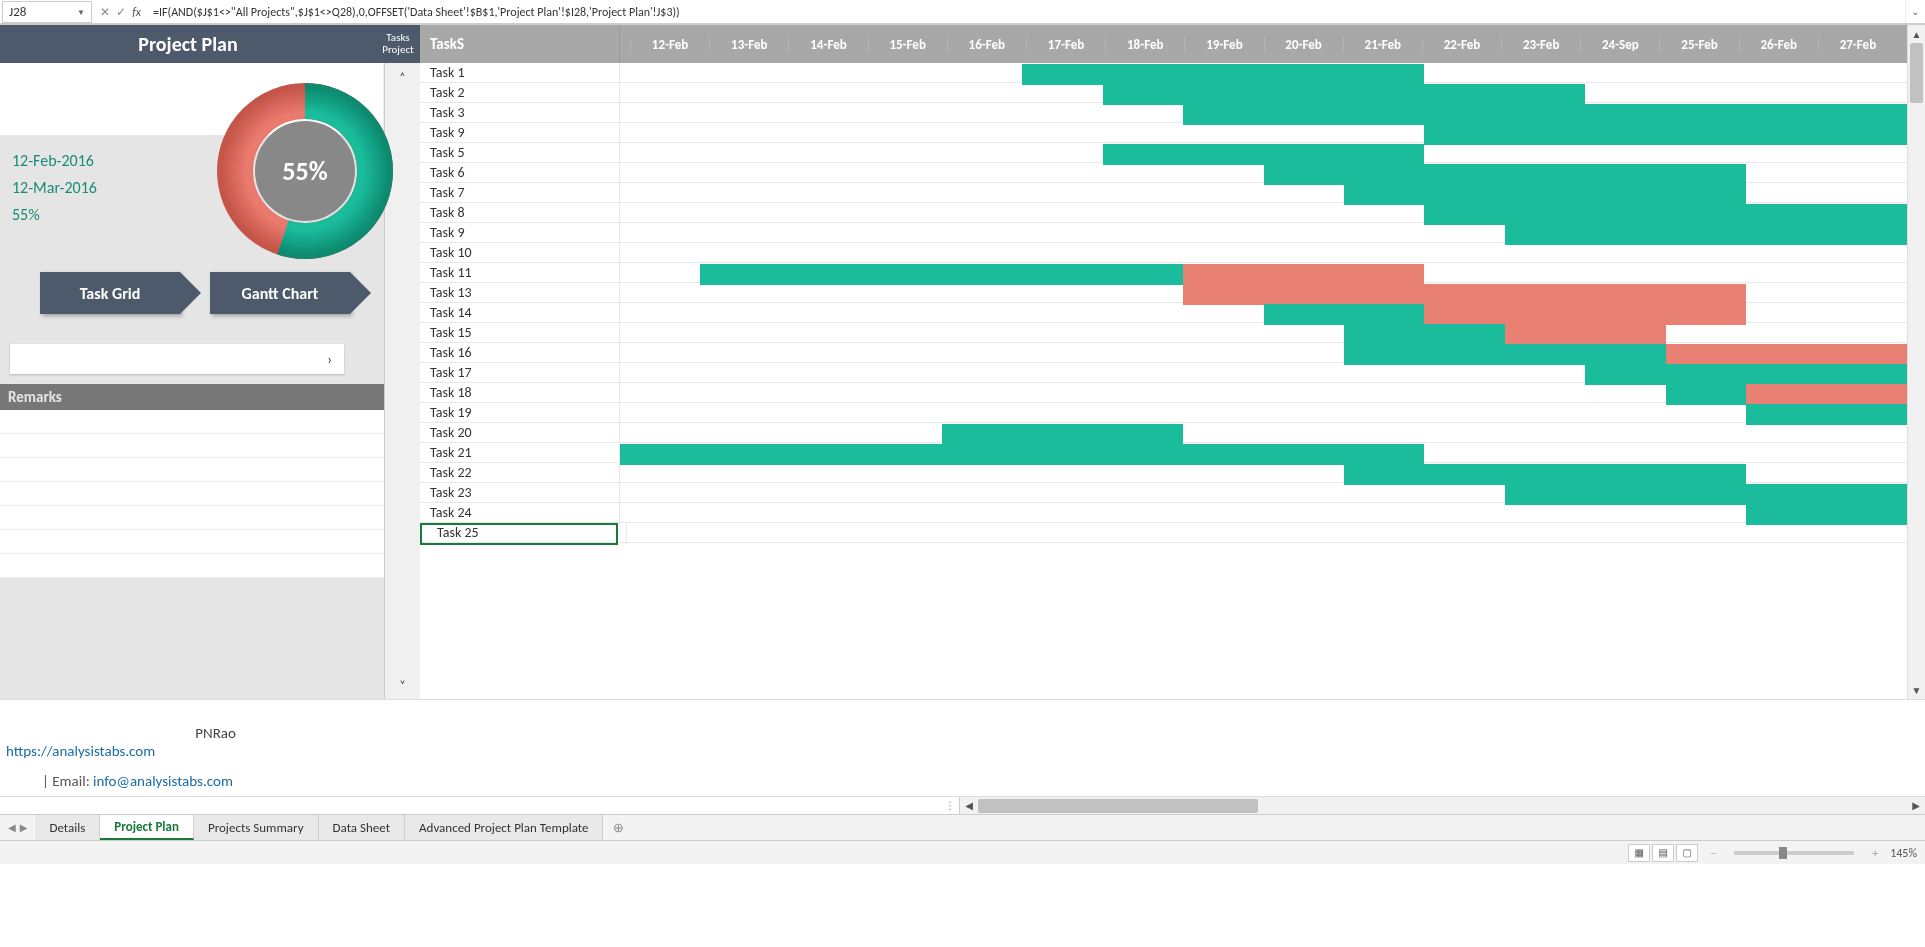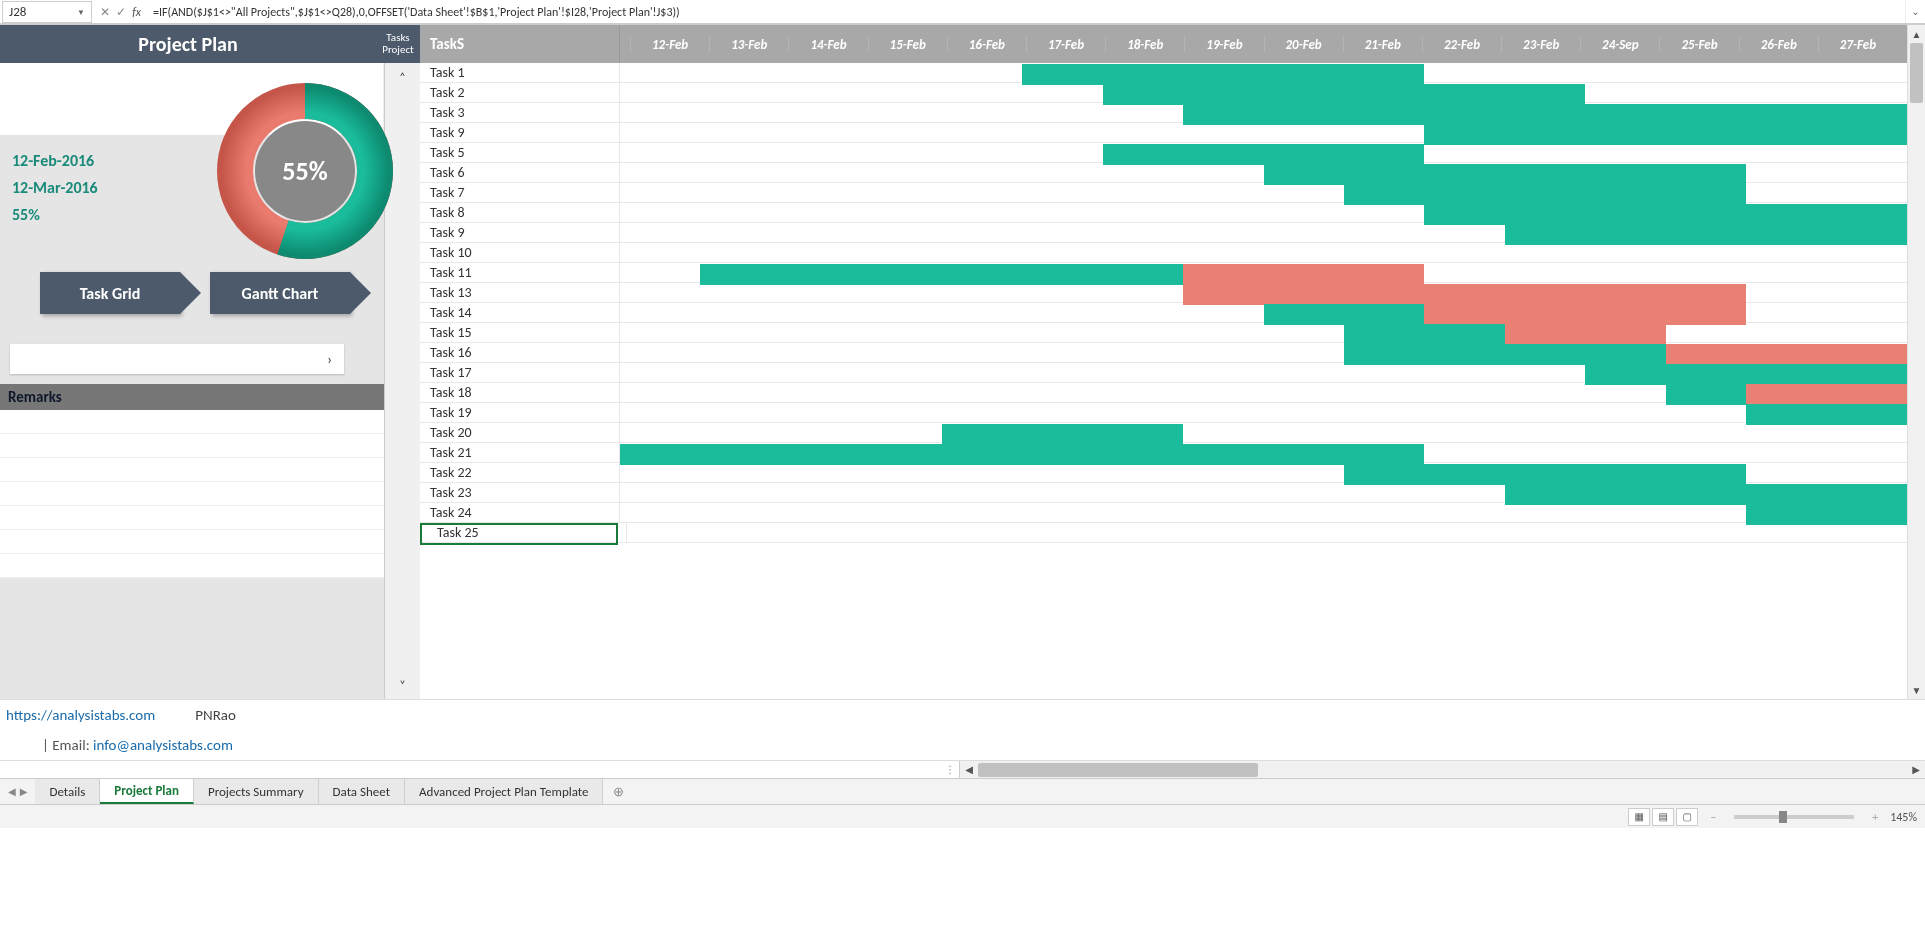--- a/index.html
+++ b/index.html
@@ -26,52 +26,52 @@
 .lp-body { display: flex; flex: 1; }
 .lp-content { flex: 1; padding: 0; }
 .lp-scroll-col { width: 36px; background: #f0f0f0; border-left: 1px solid #ccc; display: flex; flex-direction: column; align-items: center; position: relative; }
 .scroll-up, .scroll-down { width: 100%; height: 28px; display: flex; align-items:center; justify-content:center; color: #333; font-size: 12px; }
 .scroll-down { margin-top: auto; }
 
 
 .white-block { background: #fff; height: 72px; margin: 0; border-right: 1px solid #eee; }
 .info-row { padding: 4px 12px; font-size: 16px; color: #1a8b7a; }
 .info-row.pct { color: #1a8b7a; }
-.info-area { padding: 12px 0 4px; font-weight: bold; }
+.info-area { padding: 12px 0 4px; }
 
 
 .donut-wrap { position: absolute; left: 215px; top: 56px; width: 180px; height: 180px; }
 .donut-pct { position: absolute; left: 0; top: 0; width: 180px; height: 180px; display:flex; align-items:center; justify-content:center; font-size: 26px; font-weight: bold; color: #fff; }
 
 
 .arrow-btns { display: flex; gap: 30px; padding: 40px 20px 20px 40px; }
 .arrow-btn { position: relative; width: 140px; height: 42px; background: #4d5a6b; color: #fff; display:flex; align-items:center; justify-content:center; font-size:16px; font-weight: 600; box-shadow: 2px 2px 4px rgba(0,0,0,.3); }
 .arrow-btn::after { content:''; position:absolute; right:-21px; top:0; border-top:21px solid transparent; border-bottom:21px solid transparent; border-left:21px solid #4d5a6b; }
 
 
 .dd-bar { margin: 10px 40px 10px 10px; height: 30px; background: #fff; display:flex; align-items:center; justify-content:flex-end; padding: 0 12px; box-shadow: 0 1px 2px rgba(0,0,0,.2); }
 .dd-chev { font-size: 14px; color: #333; }
 
 
-.remarks-hdr { background: #777; color: #0f172a; padding: 4px 8px; font-size: 15px; font-weight: 600; }
+.remarks-hdr { background: #777; color: #e5e5e5; padding: 4px 8px; font-size: 15px; font-weight: 600; }
 .remarks-body { background: #fff; }
 .remarks-row { height: 24px; border-bottom: 1px solid #eee; }
 
 
 .link-row { padding: 6px 6px; font-size: 15px; display:flex; gap:40px; align-items:center; border-top: 1px solid #ddd;}
-.link-row a { color: #1a6baa; text-decoration: none; }
+.link-row a { color: #1a6baa; text-decoration: none; margin-top: 36px; }
 .author { color: #444; }
 
 
 .gantt { flex: 1; display: flex; flex-direction: column; position: relative; }
 .gantt-hdr { display: flex; height: 38px; }
 .hdr-cell { background: #a8a8a8; color: #fff; font-weight: bold; display:flex; align-items:center; padding: 0 10px; font-size: 15px; }
 .hdr-tasks { width: 200px; border-right: 1px solid #999; }
 .hdr-dates { flex: 1; display: flex; }
-.date-col { flex: 1; text-align:center; display:flex; align-items:center; justify-content:center; font-size:13px; border-left: 1px solid rgba(255,255,255,.15); font-style: italic; }
+.date-col { flex: 1; text-align:center; display:flex; align-items:center; justify-content:center; font-size:13px; border-left: 1px solid rgba(255,255,255,.15); }
 .gantt-body { position: relative; flex: 1; overflow: hidden; }
 .gantt-row { display: flex; height: 20px; border-bottom: 1px solid #e8e8e8; position: relative; }
 .task-name-cell { width: 200px; padding: 0 10px; display:flex; align-items:center; font-size: 14px; border-right: 1px solid #e8e8e8; background: #fff; }
 .bars-cell { flex: 1; position: relative; }
 .bar { position: absolute; top: 1px; height: 21px; }
 .bar-g { background: #1abc9c; }
 .bar-r { background: #e98074; }
 .active-cell-border { position:absolute; border:2px solid #1a7a3a; pointer-events:none; }
 
 

